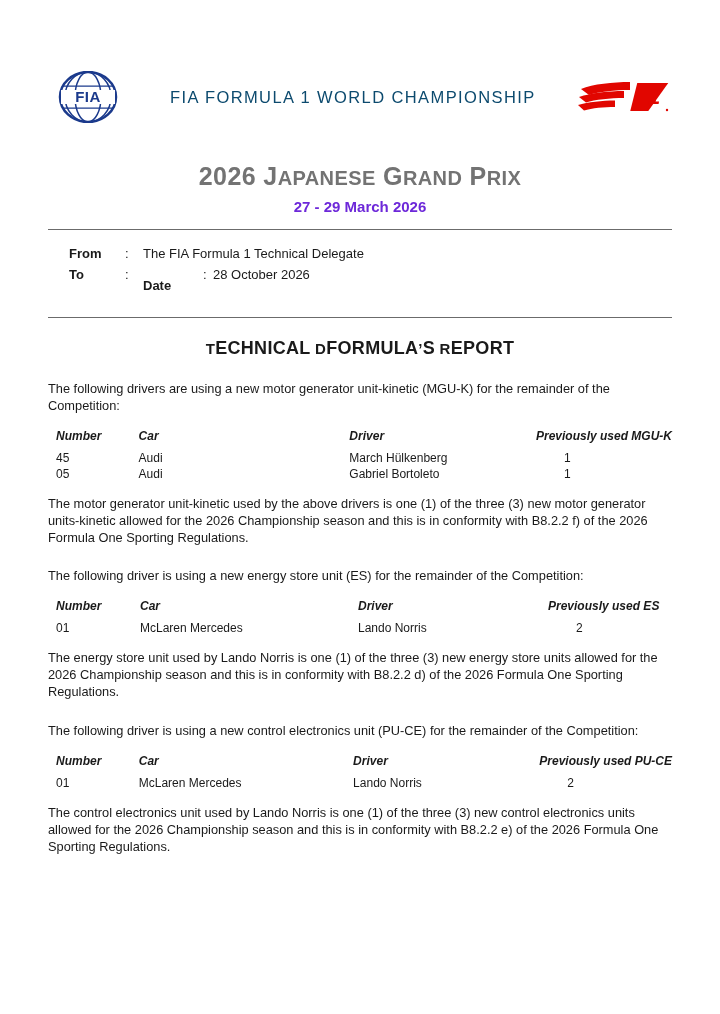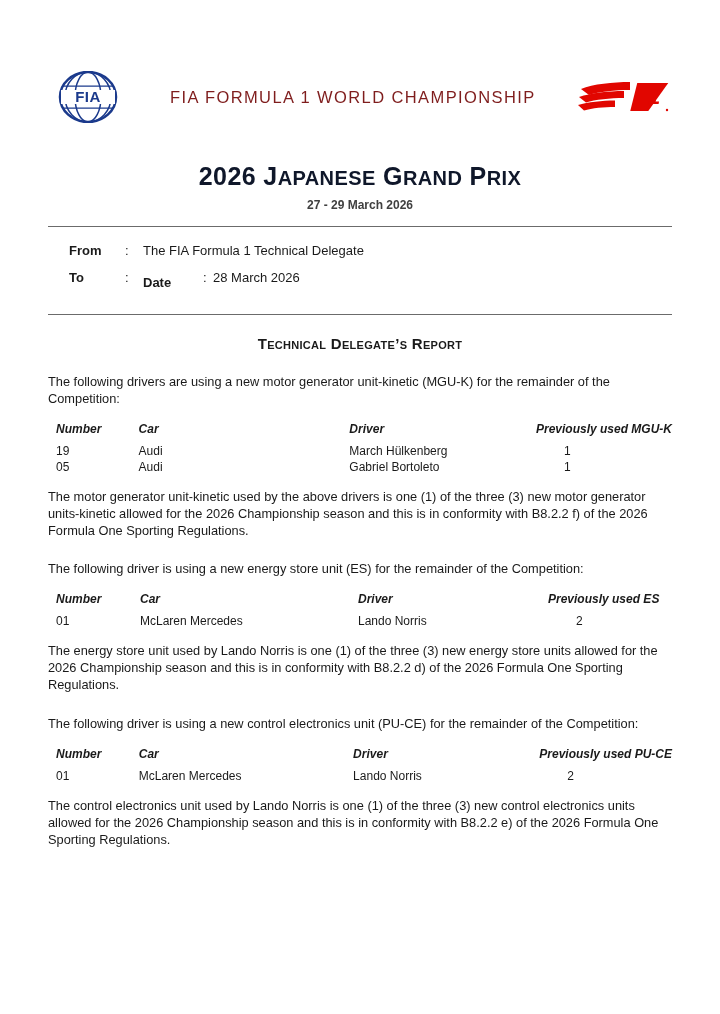--- a/index.html
+++ b/index.html
@@ -35,65 +35,65 @@
     height: 52px;
     flex: 0 0 auto;
     position: relative;
   }
   .header-title {
     flex: 1 1 auto;
     text-align: left;
     padding-left: 44px;
     font-size: 16.5px;
     letter-spacing: 1.4px;
-    color: #7f1d1d;
+    color: #0c4a6e;
     font-weight: 400;
     white-space: nowrap;
   }
   .f1-logo {
     flex: 0 0 auto;
     width: 92px;
     height: 34px;
     position: relative;
   }
 
   
   .gp-title {
     text-align: center;
     margin-top: 30px;
     font-size: 25px;
     font-weight: bold;
     letter-spacing: 0.4px;
-    color: #0f172a;
+    color: #737373;
   }
   .gp-title .sc {
     font-size: 20px;
   }
   .gp-date {
     text-align: center;
     margin-top: 7px;
-    font-size: 12px;
-    font-weight: bold;
-    color: #404040;
+    font-size: 15px;
+    font-weight: bold;
+    color: #6d28d9;
   }
 
   .rule {
     border: none;
     border-top: 1px solid #6b6b6b;
     margin: 14px 0 0 0;
   }
 
   
   .meta {
     padding: 10px 2px 10px 2px;
     font-size: 13px;
   }
   .meta-row {
     display: flex;
-    align-items: center;
+    align-items: flex-start;
     margin: 6px 0 0 0;
     padding-left: 19px;
   }
   .meta-label {
     width: 56px;
     font-weight: bold;
   }
   .meta-colon {
     width: 18px;
   }
@@ -115,21 +115,21 @@
 
   
   .report-heading {
     text-align: center;
     margin-top: 20px;
     font-size: 15px;
     font-weight: bold;
     letter-spacing: 0.3px;
   }
   .report-heading .sc {
-    font-size: 11px;
+    font-size: 18px;
   }
 
   
   .section {
     margin-top: 22px;
   }
   .para {
     font-size: 12.8px;
     line-height: 1.32;
     margin: 0;
@@ -210,44 +210,44 @@
     <div class="meta-row">
       <div class="meta-label">From</div>
       <div class="meta-colon">:</div>
       <div class="meta-value">The FIA Formula 1 Technical Delegate</div>
     </div>
     <div class="meta-row">
       <div class="meta-label">To</div>
       <div class="meta-colon">:</div>
       <div class="meta-date-label">Date</div>
       <div class="meta-date-colon">:</div>
-      <div class="meta-date-value">28 March 2026</div>
+      <div class="meta-date-value">28 October 2026</div>
     </div>
   </div>
 
   <hr class="rule">
 
   <div class="report-heading">
-    <span>T</span><span class="sc">ECHNICAL</span><span> D</span><span class="sc">ELEGATE</span><span>’</span><span class="sc">S</span><span> R</span><span class="sc">EPORT</span>
+    <span>T</span><span class="sc">ECHNICAL</span><span> D</span><span class="sc">FORMULA</span><span>’</span><span class="sc">S</span><span> R</span><span class="sc">EPORT</span>
   </div>
 
   <div class="section">
     <p class="para">The following drivers are using a new motor generator unit-kinetic (MGU-K) for the remainder of the Competition:</p>
     <table class="data">
       <thead>
         <tr>
           <th class="col-number">Number</th>
           <th class="col-car">Car</th>
           <th class="col-driver">Driver</th>
           <th class="col-prev th-prev">Previously used MGU-K</th>
         </tr>
       </thead>
       <tbody>
         <tr>
-          <td class="col-number">19</td>
+          <td class="col-number">45</td>
           <td class="col-car">Audi</td>
           <td class="col-driver">March Hülkenberg</td>
           <td class="col-prev cell-prev">1</td>
         </tr>
         <tr>
           <td class="col-number">05</td>
           <td class="col-car">Audi</td>
           <td class="col-driver">Gabriel Bortoleto</td>
           <td class="col-prev cell-prev">1</td>
         </tr>

